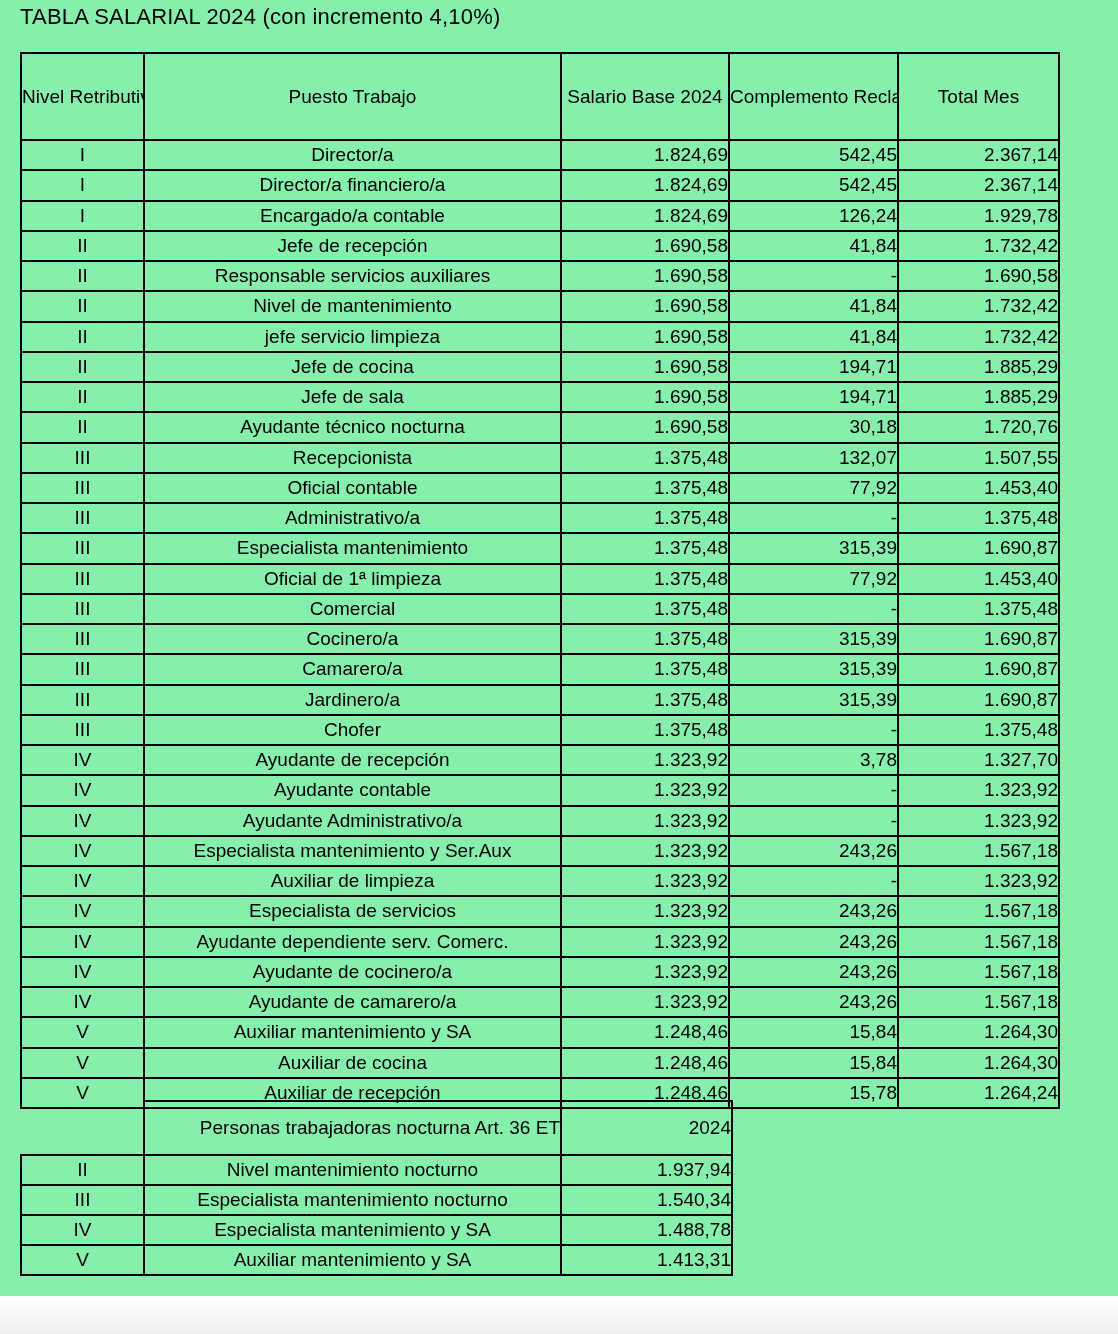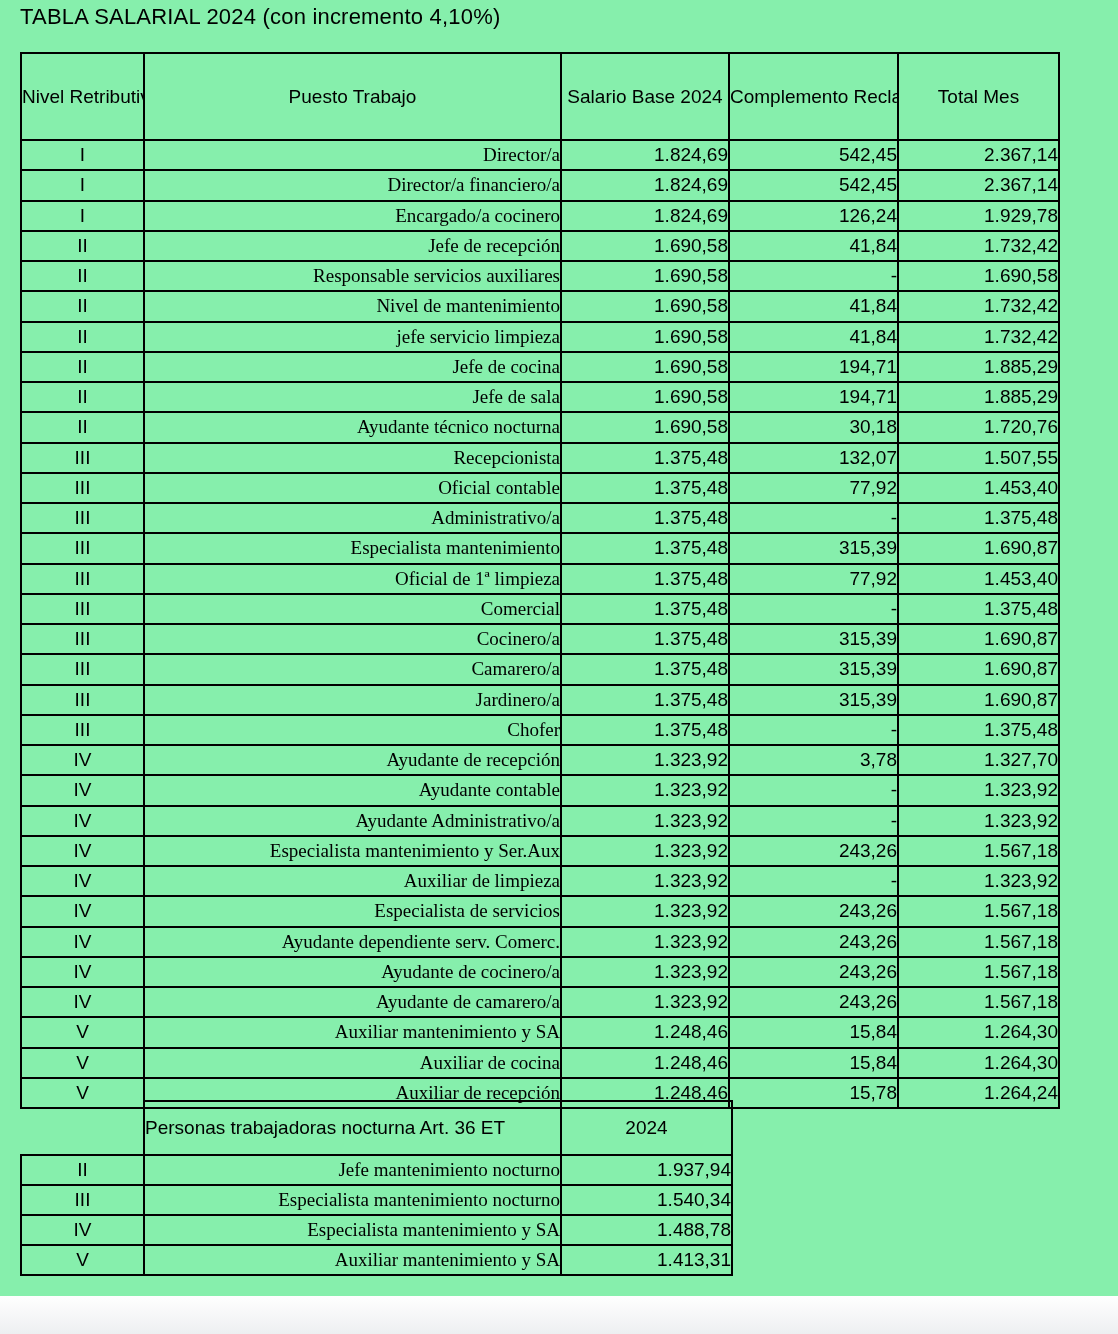--- a/index.html
+++ b/index.html
@@ -51,29 +51,29 @@
     vertical-align: middle;
     white-space: pre-line;
     line-height: 1.32;
   }
   .salary-table thead th { height: 85px; }
   tbody td {
     height: 28.25px;
     line-height: 28.25px;
   }
   .c-nivel  { text-align: center; }
-  .c-puesto { text-align: right; padding-left: 8px; font-family: Liberation Serif, serif; }
+  .c-puesto { text-align: center; padding-left: 8px; }
   .c-num    { text-align: right; padding-right: 10px; }
   .night-table {
     position: absolute;
     left: 20px;
     top: 1100px;
     width: 711px;
   }
-  .night-table thead th { height: 52px; }
+  .night-table thead th { height: 52px; text-align: right; }
   .night-table tbody td { height: 28px; line-height: 28px; }
   .corner-cell { border: none !important; background: transparent; }
   .night-title-cell {
     text-align: left;
     padding-left: 8px;
     vertical-align: middle;
   }
   .bottom-fade {
     position: absolute;
     left: 0;
@@ -123,21 +123,21 @@
         </tr>
         <tr>
           <td class="c-nivel">I</td>
           <td class="c-puesto">Director/a financiero/a</td>
           <td class="c-num">1.824,69</td>
           <td class="c-num">542,45</td>
           <td class="c-num">2.367,14</td>
         </tr>
         <tr>
           <td class="c-nivel">I</td>
-          <td class="c-puesto">Encargado/a cocinero</td>
+          <td class="c-puesto">Encargado/a contable</td>
           <td class="c-num">1.824,69</td>
           <td class="c-num">126,24</td>
           <td class="c-num">1.929,78</td>
         </tr>
         <tr>
           <td class="c-nivel">II</td>
           <td class="c-puesto">Jefe de recepción</td>
           <td class="c-num">1.690,58</td>
           <td class="c-num">41,84</td>
           <td class="c-num">1.732,42</td>
@@ -351,21 +351,21 @@
       <tr>
         <th class="corner-cell"></th>
         <th class="night-title-cell">Personas trabajadoras nocturna
 Art. 36 ET</th>
         <th>2024</th>
       </tr>
     </thead>
     <tbody id="night-tbody">
         <tr>
           <td class="c-nivel">II</td>
-          <td class="c-puesto">Jefe mantenimiento nocturno</td>
+          <td class="c-puesto">Nivel mantenimiento nocturno</td>
           <td class="c-num">1.937,94</td>
         </tr>
         <tr>
           <td class="c-nivel">III</td>
           <td class="c-puesto">Especialista mantenimiento nocturno</td>
           <td class="c-num">1.540,34</td>
         </tr>
         <tr>
           <td class="c-nivel">IV</td>
           <td class="c-puesto">Especialista mantenimiento y SA</td>

